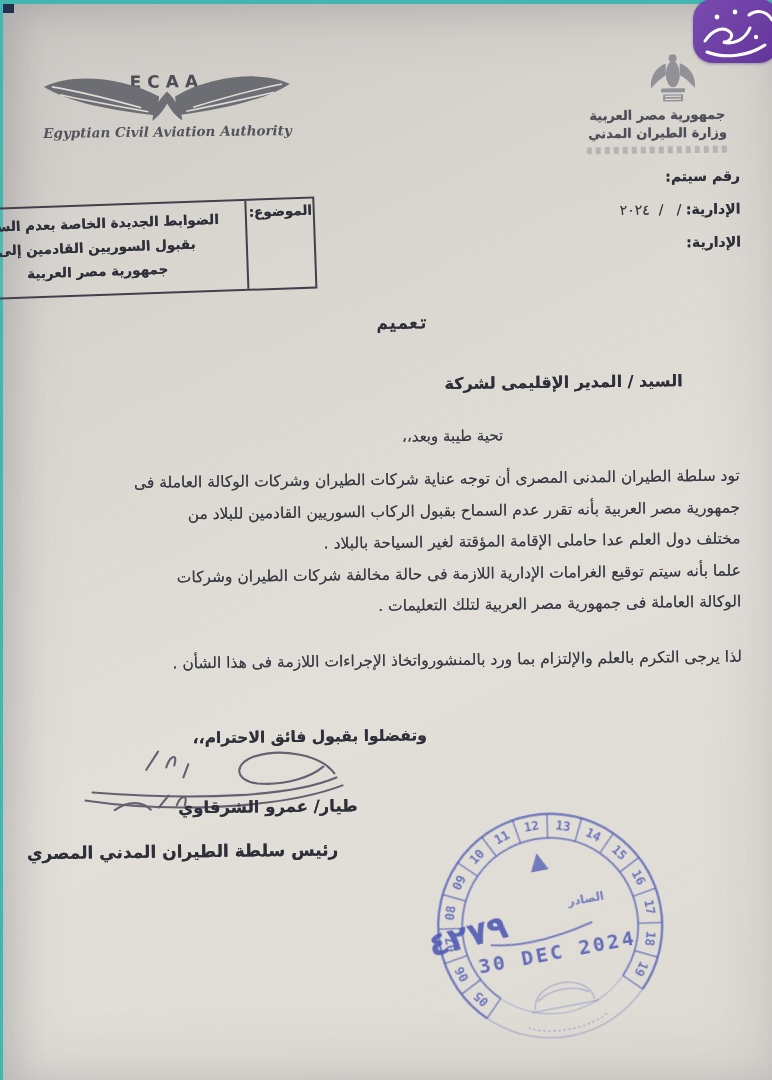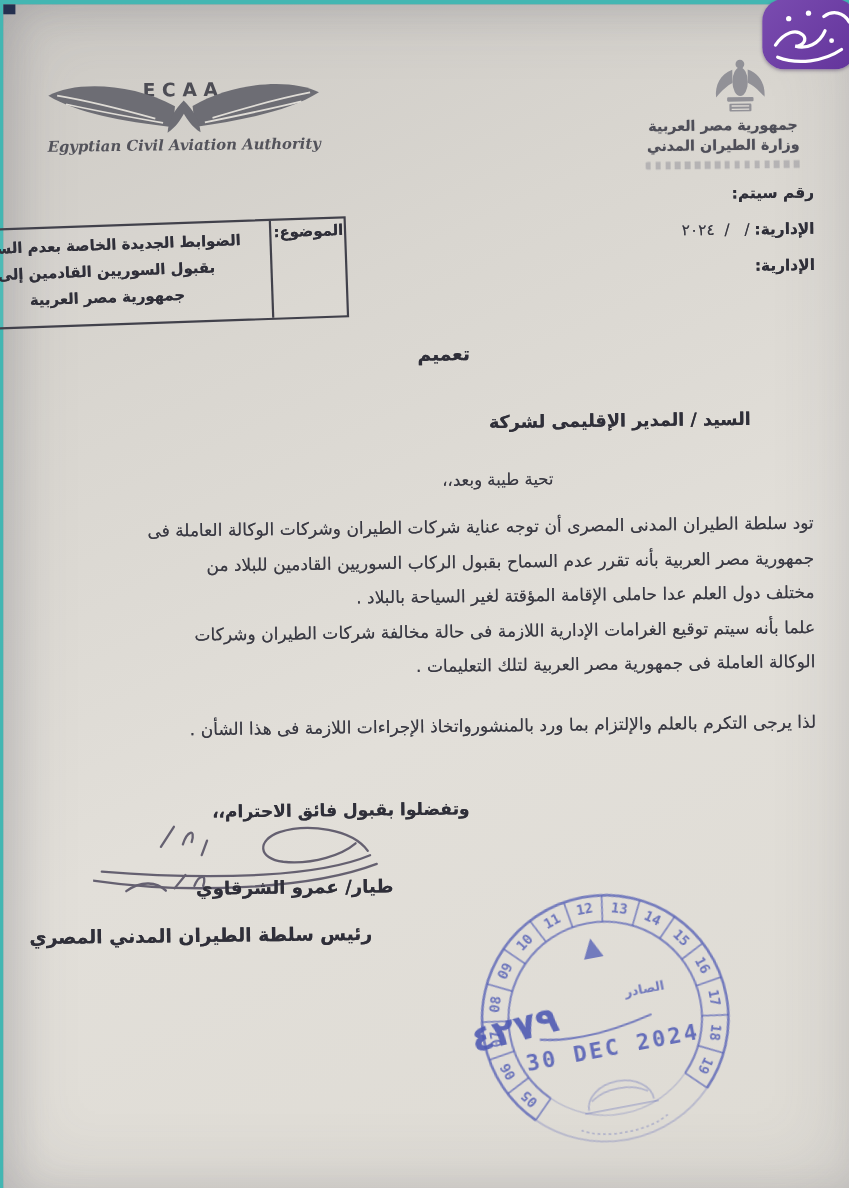--- a/index.html
+++ b/index.html
@@ -41,21 +41,21 @@
   .subject-box{
     left:-54px;top:196px;width:366px;height:88px;
     border:2px solid #41414b;display:flex;flex-direction:row-reverse;
     transform:rotate(-1.3deg);background:rgba(255,255,255,.06);
   }
   .subject-label{width:60px;border-left:2px solid #41414b;padding:3px 4px 0 2px;
     font-size:13.5px;text-align:right;}
   .subject-text{flex:1;padding-top:5px;text-align:center;font-size:13.5px;line-height:24px;overflow:hidden;}
 
   .heading{left:0;right:0;top:309px;text-align:center;font-size:17px;letter-spacing:1px;}
-  .heading-inner{display:inline-block;transform:translateX(18px);}
+  .heading-inner{display:inline-block;transform:translateX(18px);font-family:Liberation Mono, monospace;}
 
   .addressee{right:88px;top:371px;font-size:16px;}
   .salutation{right:268px;top:424px;font-size:15px;}
 
   .body-par{left:26px;right:32px;top:461px;text-align:right;font-size:15.5px;line-height:31.5px;}
   .action-line{left:26px;right:32px;top:648px;text-align:right;font-size:15.5px;}
   .closing{right:348px;top:723px;font-size:15.5px;}
   .signer-name{right:418px;top:792px;font-size:16.5px;letter-spacing:.3px;}
   .signer-title{right:438px;top:835px;font-size:17px;letter-spacing:.3px;}
 

